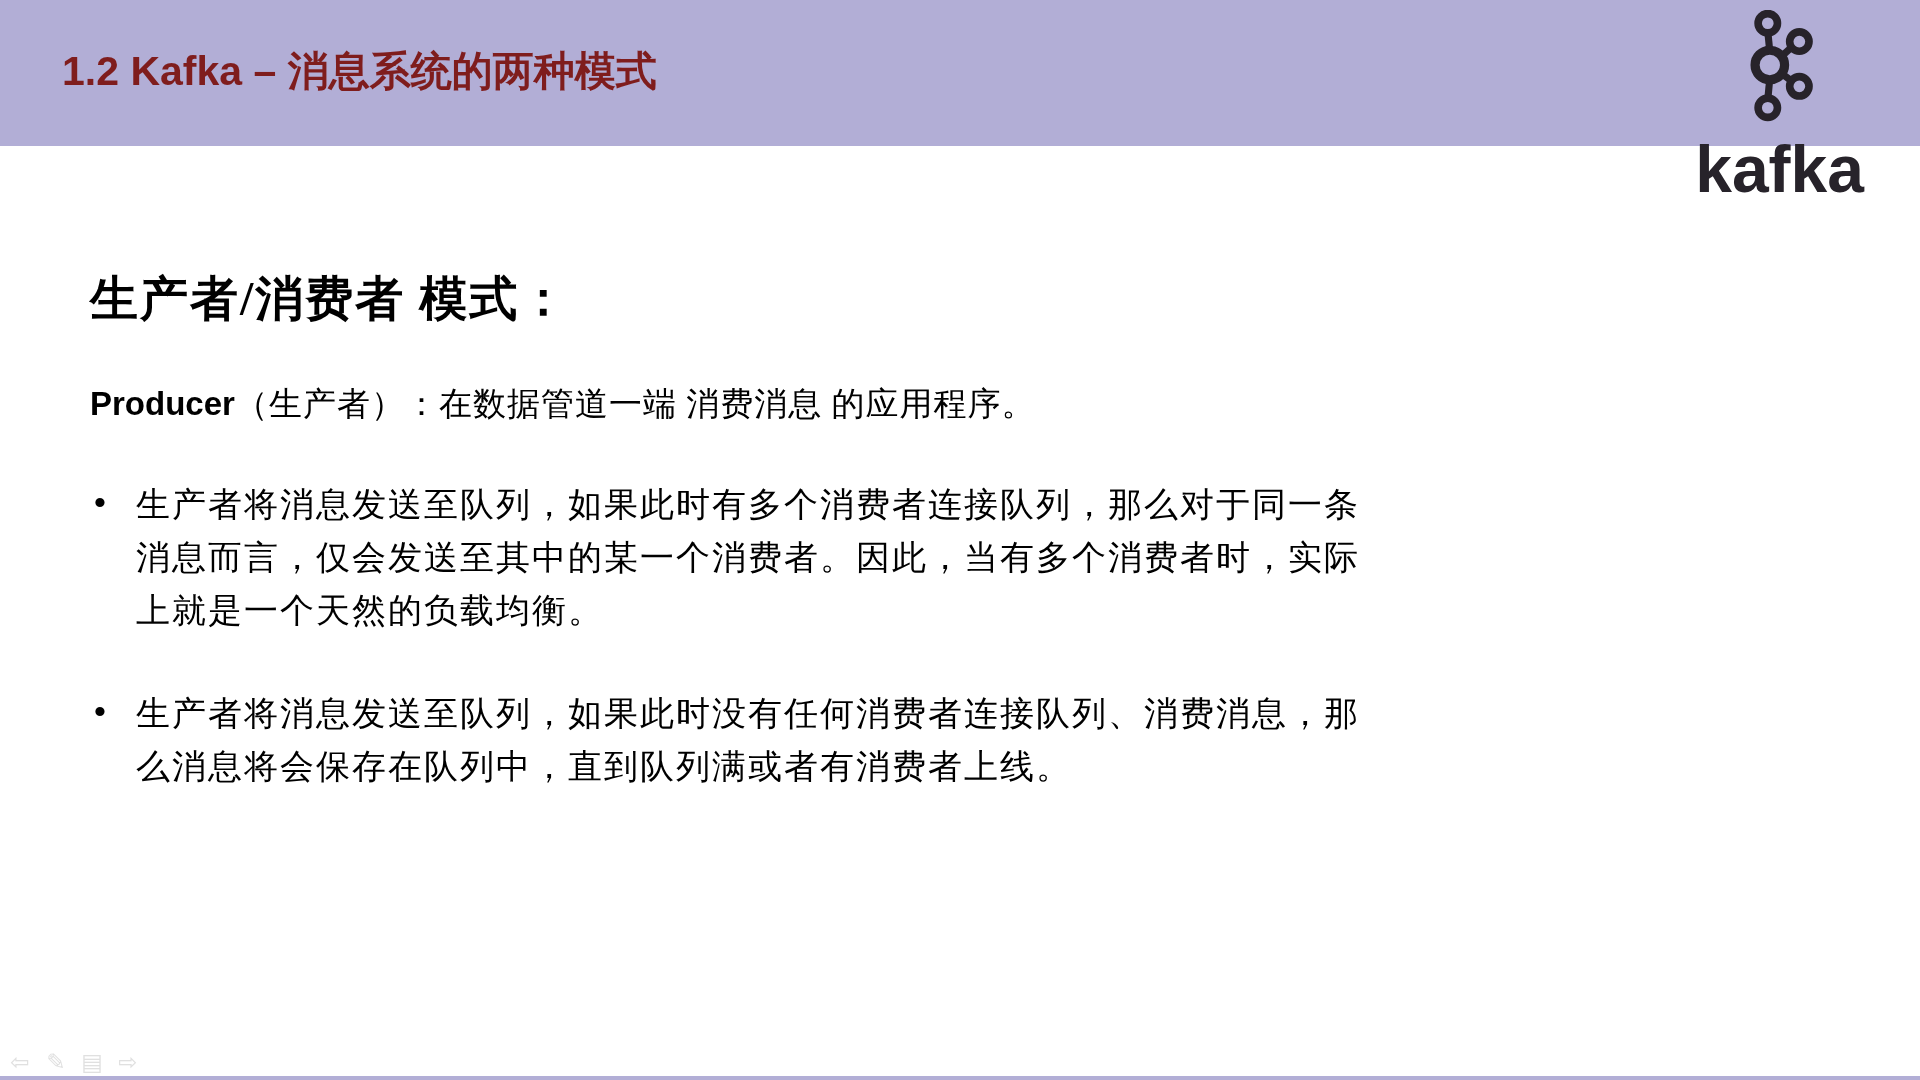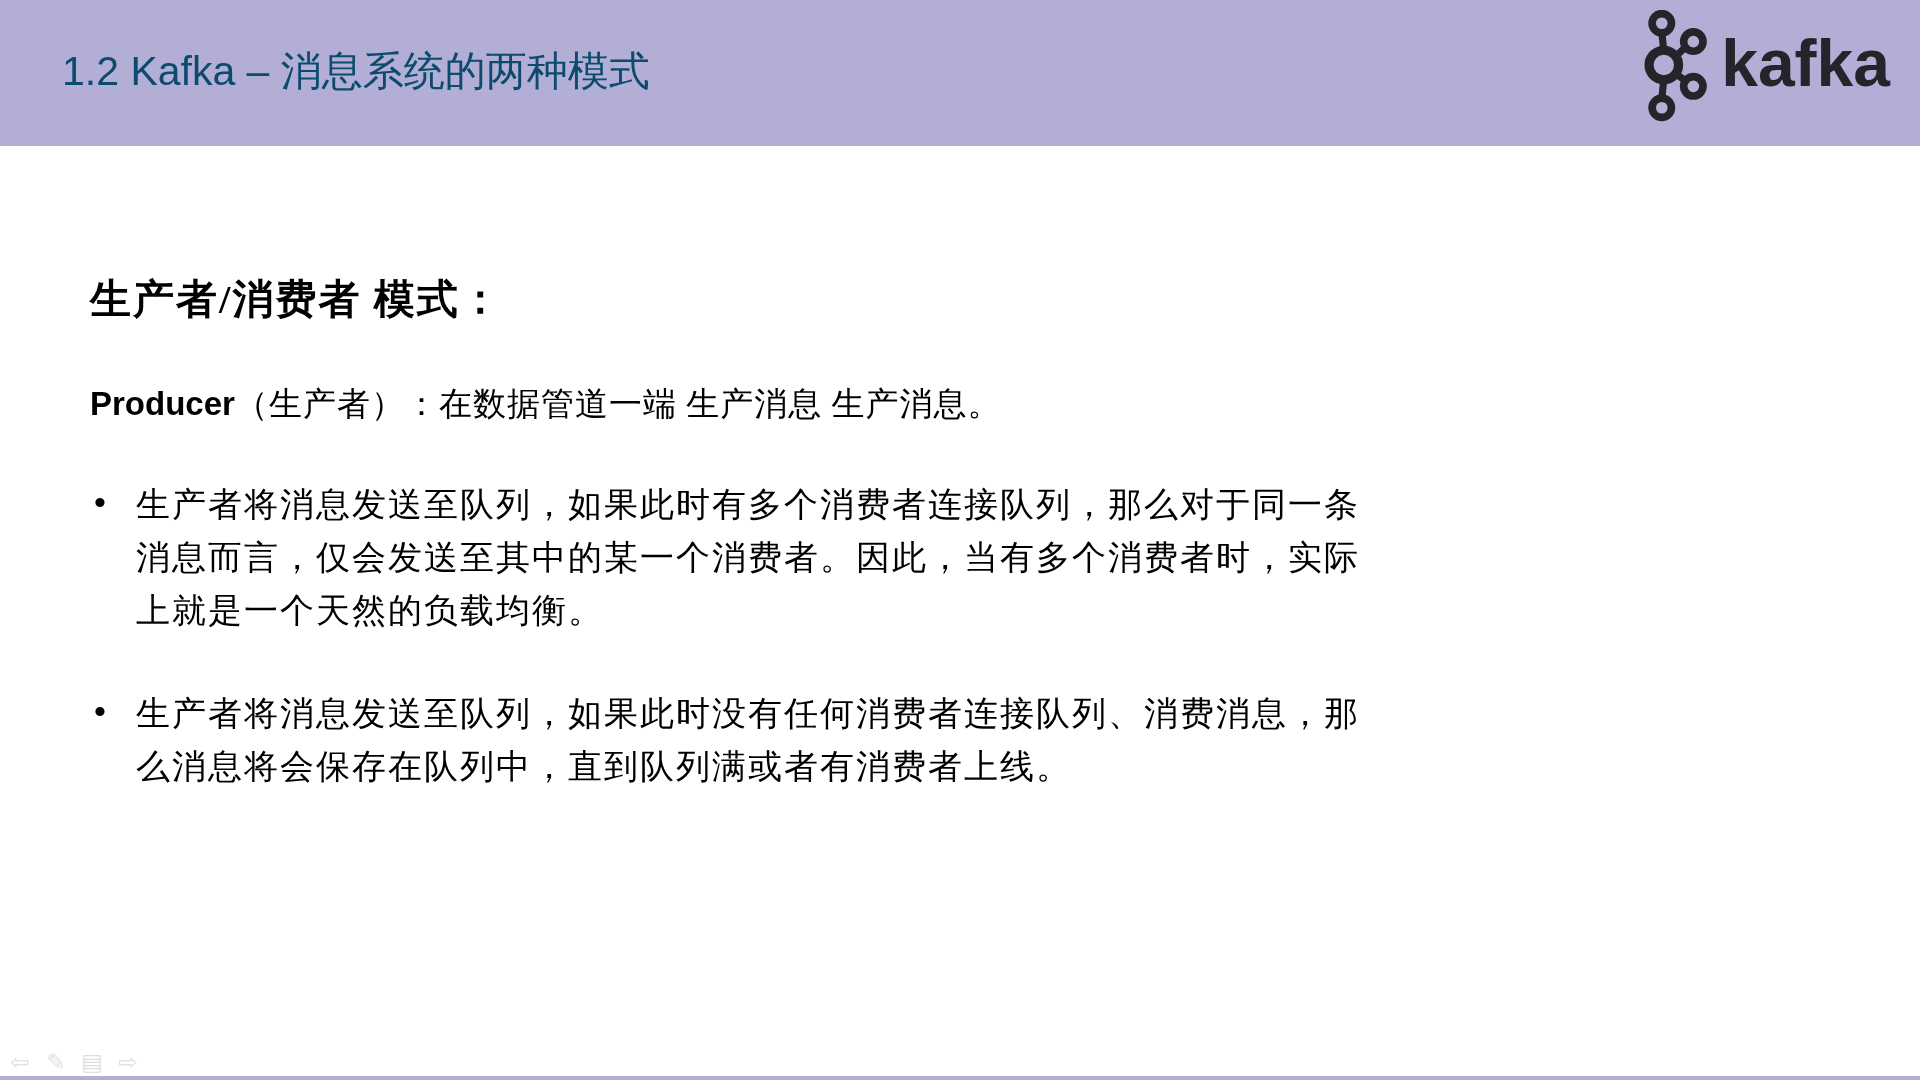--- a/index.html
+++ b/index.html
@@ -24,33 +24,34 @@
     height: 146px;
     background: #b2aed6;
   }
   .title {
     position: absolute;
     left: 62px;
     top: 48px;
     margin: 0;
     font-size: 41px;
     line-height: 46px;
-    font-weight: normal;
-    color: #0c4a6e;
+    font-weight: bold;
+    color: #7f1d1d;
     letter-spacing: 0px;
     font-family: "Liberation Sans", sans-serif;
   }
   .logo {
     position: absolute;
     top: 10px;
-    right: 30px;
+    right: 56px;
     height: 112px;
     display: flex;
     align-items: center;
     gap: 14px;
+    flex-direction: column;
   }
   .logo svg { display: block; }
   .logo-text {
     font-size: 66px;
     font-weight: bold;
     color: #27232a;
     letter-spacing: 0px;
     line-height: 1;
     padding-bottom: 6px;
     font-family: "Liberation Sans", sans-serif;
@@ -62,21 +63,21 @@
     top: 146px;
     left: 0;
     width: 1920px;
     padding: 0 0 0 90px;
     box-sizing: border-box;
     color: #000000;
   }
   .heading {
     margin: 128px 0 0 0;
     font-family: "Liberation Serif", "DejaVu Serif", serif;
-    font-size: 41px;
+    font-size: 48px;
     line-height: 50px;
     font-weight: bold;
     color: #000000;
     letter-spacing: 2px;
   }
   .definitions {
     margin-top: 58px;
   }
   .definition {
     margin: 0;
@@ -172,21 +173,21 @@
         </svg>
       </span>
       <span class="logo-text">kafka</span>
     </div>
   </header>
 
   <main class="content">
     <h2 class="heading">生产者/消费者 模式：</h2>
 
     <div class="definitions">
-      <p class="definition"><span class="latin">Producer</span><span>（生产者）：在数据管道一端 生产消息 生产消息。</span></p>
+      <p class="definition"><span class="latin">Producer</span><span>（生产者）：在数据管道一端 消费消息 的应用程序。</span></p>
     </div>
 
     <ul class="bullets">
       <li class="bullet">生产者将消息发送至队列，如果此时有多个消费者连接队列，那么对于同一条消息而言，仅会发送至其中的某一个消费者。因此，当有多个消费者时，实际上就是一个天然的负载均衡。</li>
       <li class="bullet">生产者将消息发送至队列，如果此时没有任何消费者连接队列、消费消息，那么消息将会保存在队列中，直到队列满或者有消费者上线。</li>
     </ul>
   </main>
 
   <div class="nav-toolbar">
     <span class="nav-icon">⇦</span>

